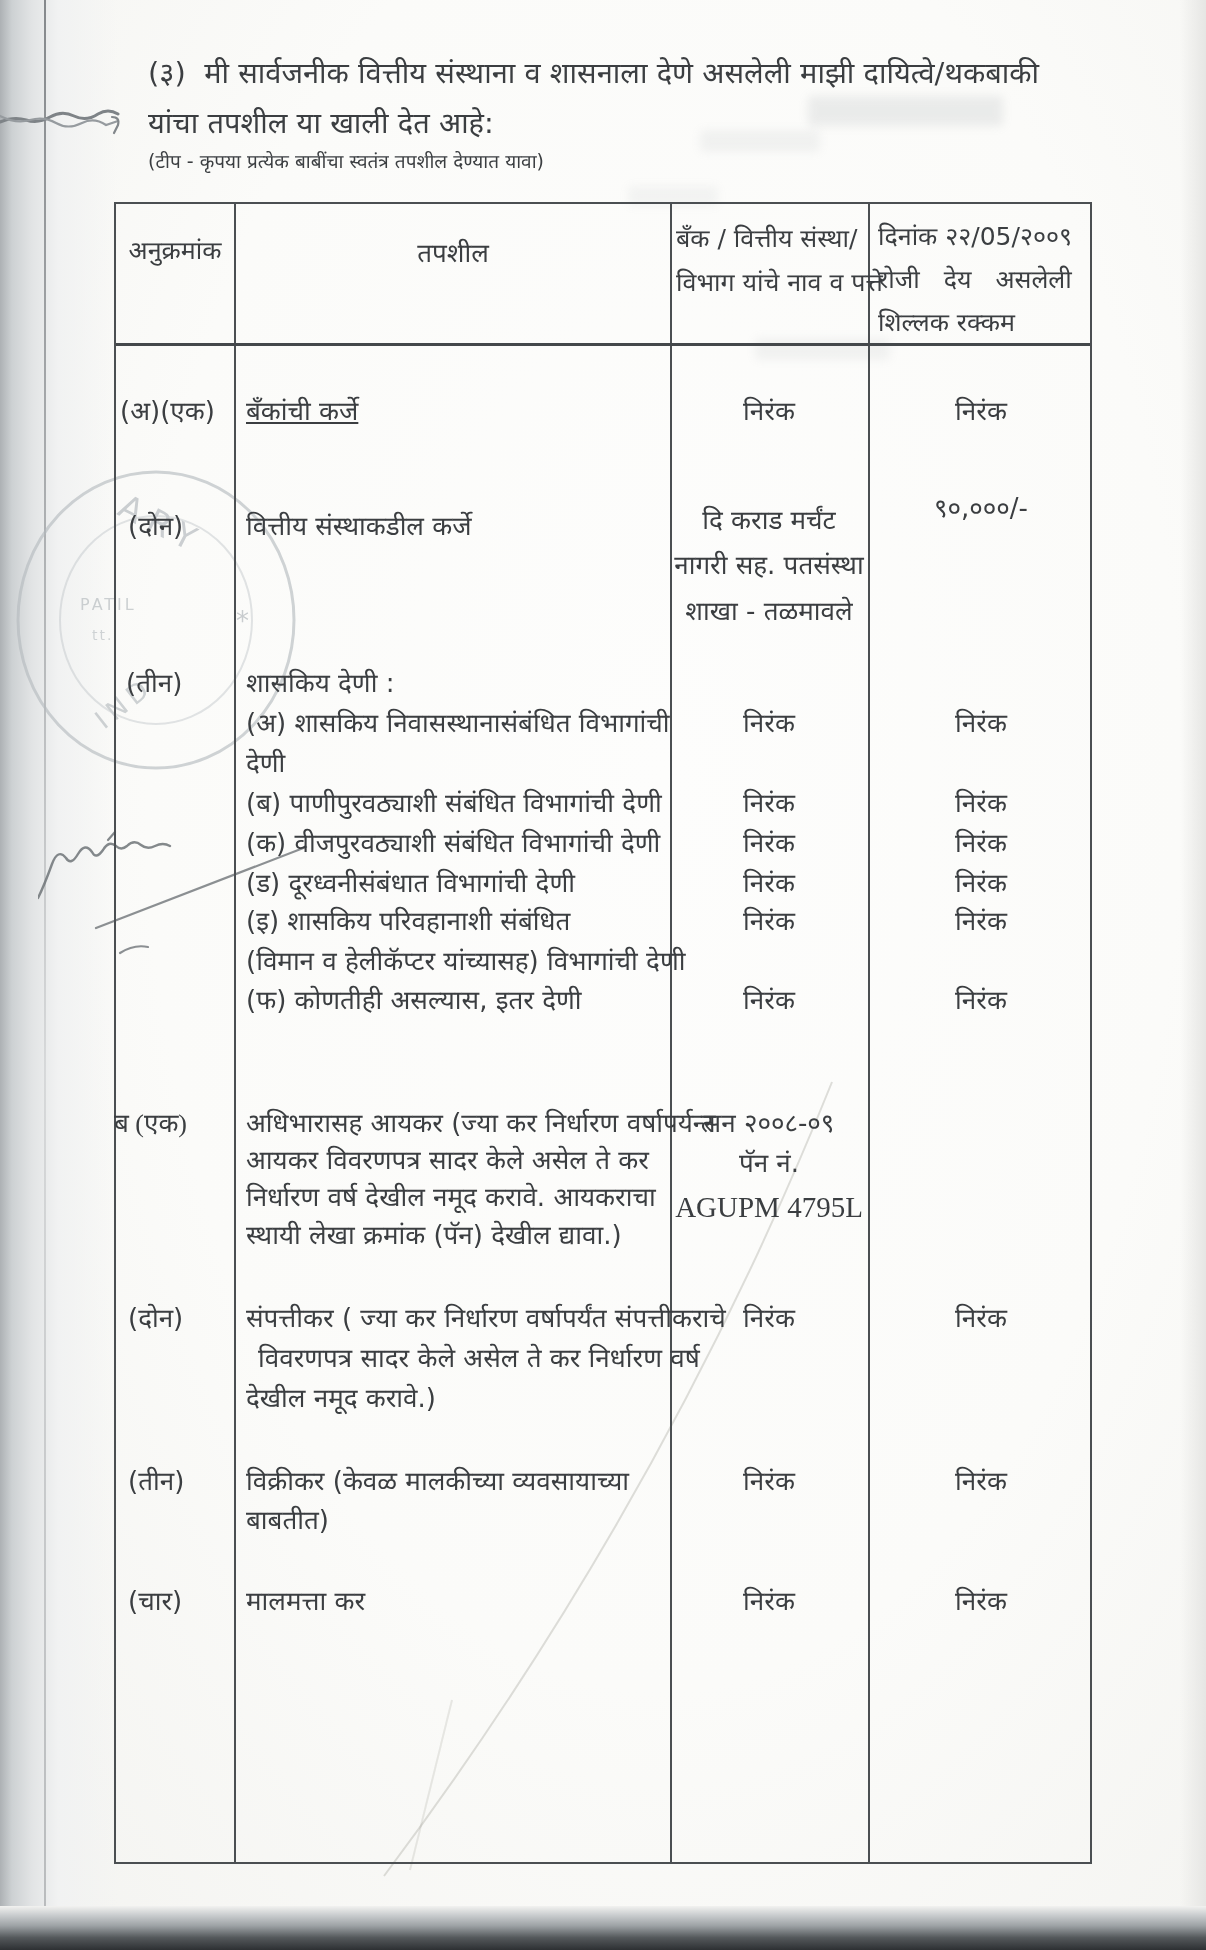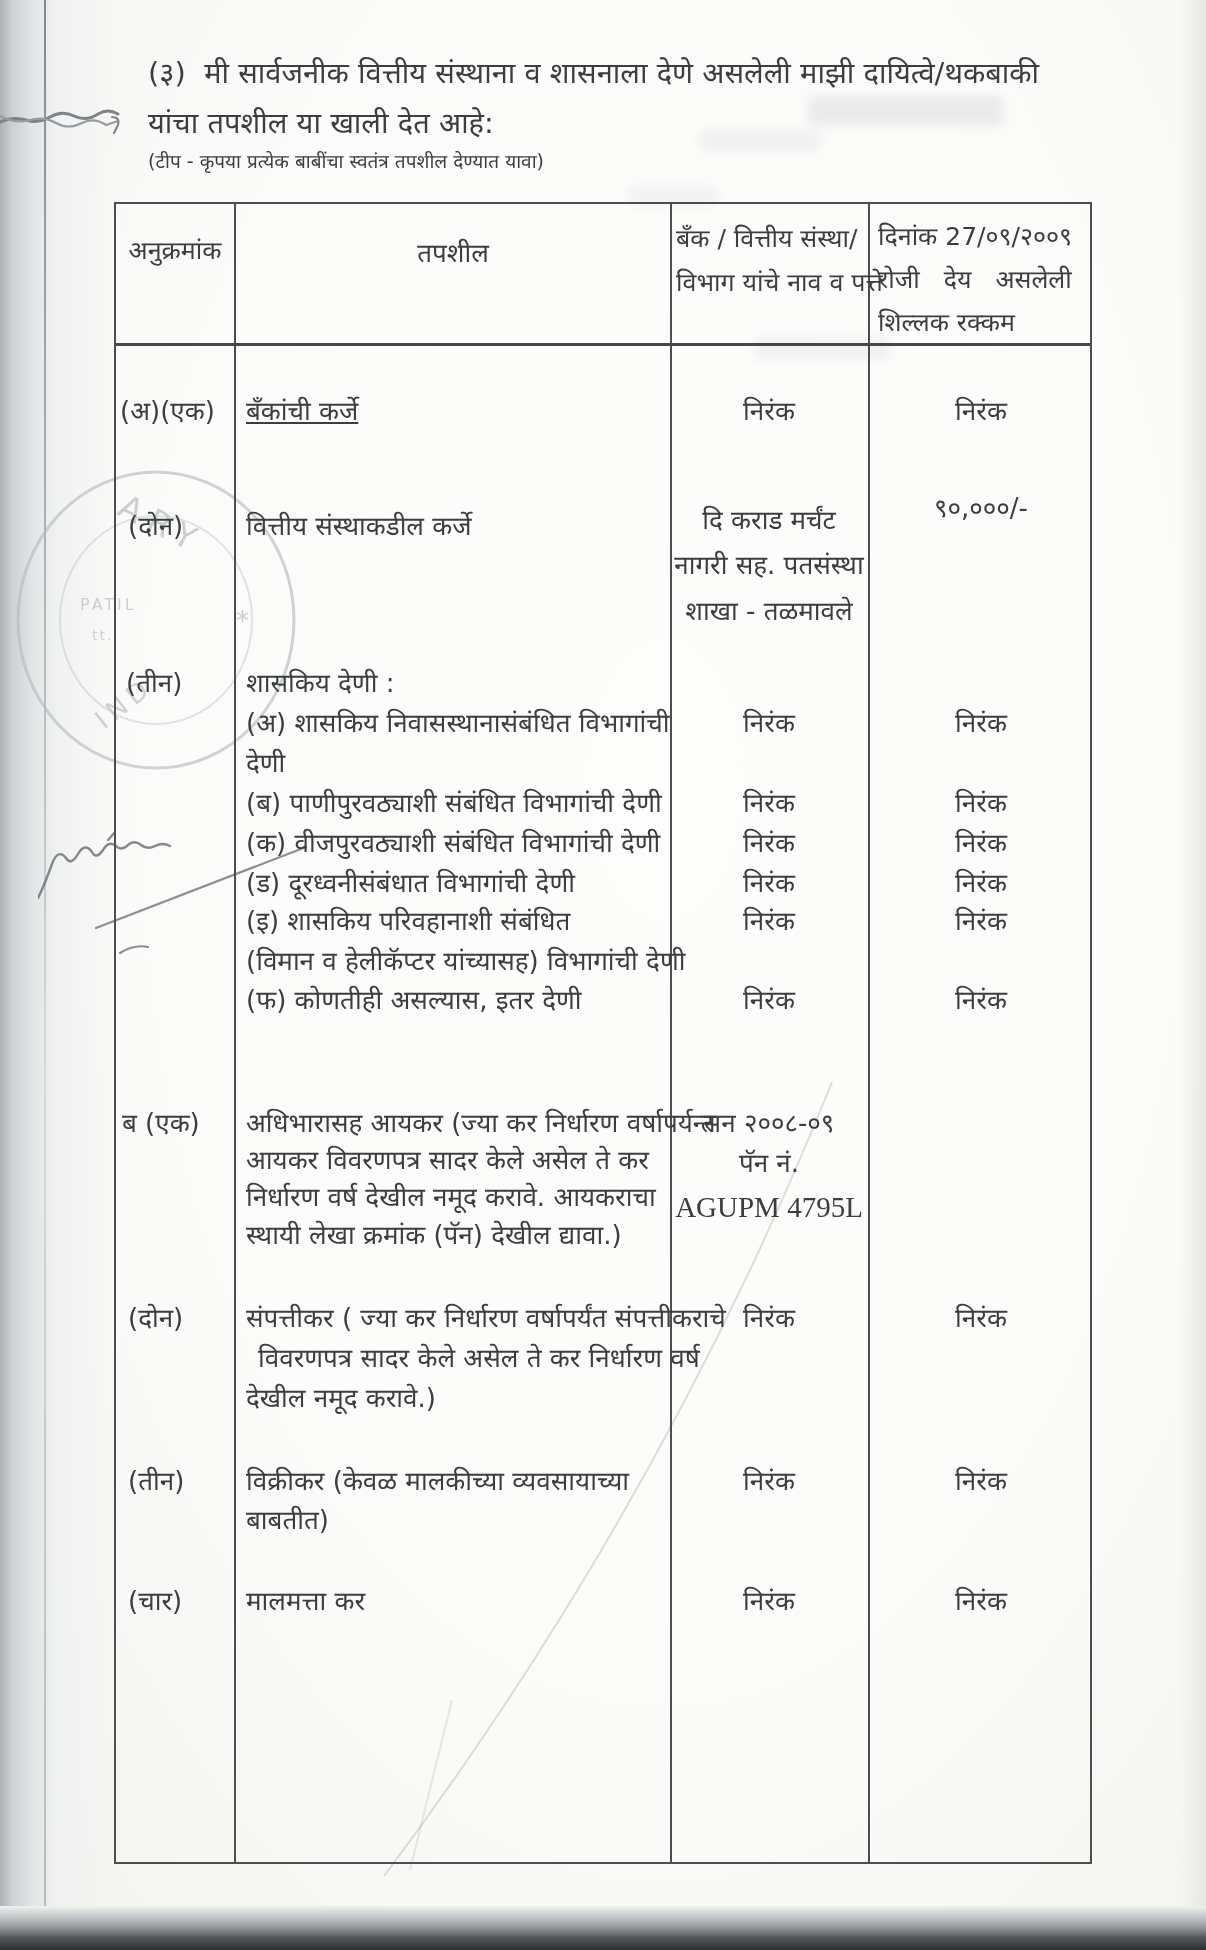--- a/index.html
+++ b/index.html
@@ -85,21 +85,21 @@
     <div class="vline" style="left:118px;"></div>
     <div class="vline" style="left:554px;"></div>
     <div class="vline" style="left:752px;"></div>
     <div class="hline" style="top:139px;"></div>
   </div>
 
   <div class="txt" style="left:116px;top:238px;width:118px;text-align:center;font-size:25px;font-family:Liberation Mono, monospace;">अनुक्रमांक</div>
   <div class="txt" style="left:236px;top:238px;width:434px;text-align:center;">तपशील</div>
   <div class="txt" style="left:676px;top:224px;font-size:25px;">बँक / वित्तीय संस्था/</div>
   <div class="txt" style="left:676px;top:268px;font-size:25px;">विभाग यांचे नाव व पत्ते</div>
-  <div class="txt" style="left:878px;top:222px;font-size:25px;">दिनांक 27/०९/२००९</div>
+  <div class="txt" style="left:878px;top:222px;font-size:25px;">दिनांक २२/05/२००९</div>
   <div class="txt" style="left:878px;top:265px;font-size:25px;word-spacing:16px;">रोजी देय असलेली</div>
   <div class="txt" style="left:878px;top:308px;font-size:25px;">शिल्लक रक्कम</div>
 
   <div class="txt" style="left:120px;top:396px;">(अ)(एक)</div>
   <div class="txt" style="left:246px;top:396px;text-decoration:underline;">बँकांची कर्जे</div>
   <div class="txt c3" style="top:396px;">निरंक</div>
   <div class="txt c4" style="top:396px;">निरंक</div>
 
   <div class="txt" style="left:128px;top:511px;">(दोन)</div>
   <div class="txt" style="left:246px;top:511px;">वित्तीय संस्थाकडील कर्जे</div>
@@ -130,21 +130,21 @@
 
   <div class="txt" style="left:246px;top:906px;">(इ) शासकिय परिवहानाशी संबंधित</div>
   <div class="txt" style="left:246px;top:946px;">(विमान व हेलीकॅप्टर यांच्यासह) विभागांची देणी</div>
   <div class="txt c3" style="top:906px;">निरंक</div>
   <div class="txt c4" style="top:906px;">निरंक</div>
 
   <div class="txt" style="left:246px;top:985px;">(फ) कोणतीही असल्यास, इतर देणी</div>
   <div class="txt c3" style="top:985px;">निरंक</div>
   <div class="txt c4" style="top:985px;">निरंक</div>
 
-  <div class="txt" style="left:122px;top:1108px;">ब (एक)</div>
+  <div class="txt" style="left:114px;top:1108px;font-family:Liberation Serif, serif;">ब (एक)</div>
   <div class="txt" style="left:246px;top:1108px;">अधिभारासह आयकर (ज्या कर निर्धारण वर्षापर्यन्त</div>
   <div class="txt" style="left:246px;top:1145px;">आयकर विवरणपत्र सादर केले असेल ते कर</div>
   <div class="txt" style="left:246px;top:1182px;">निर्धारण वर्ष देखील नमूद करावे. आयकराचा</div>
   <div class="txt" style="left:246px;top:1220px;">स्थायी लेखा क्रमांक (पॅन) देखील द्यावा.)</div>
   <div class="txt c3" style="top:1108px;">सन २००८-०९</div>
   <div class="txt c3" style="top:1148px;">पॅन नं.</div>
   <div class="txt c3 serif" style="top:1190px;font-size:29px;">AGUPM 4795L</div>
 
   <div class="txt" style="left:128px;top:1303px;">(दोन)</div>
   <div class="txt" style="left:246px;top:1303px;">संपत्तीकर ( ज्या कर निर्धारण वर्षापर्यंत संपत्तीकराचे</div>

